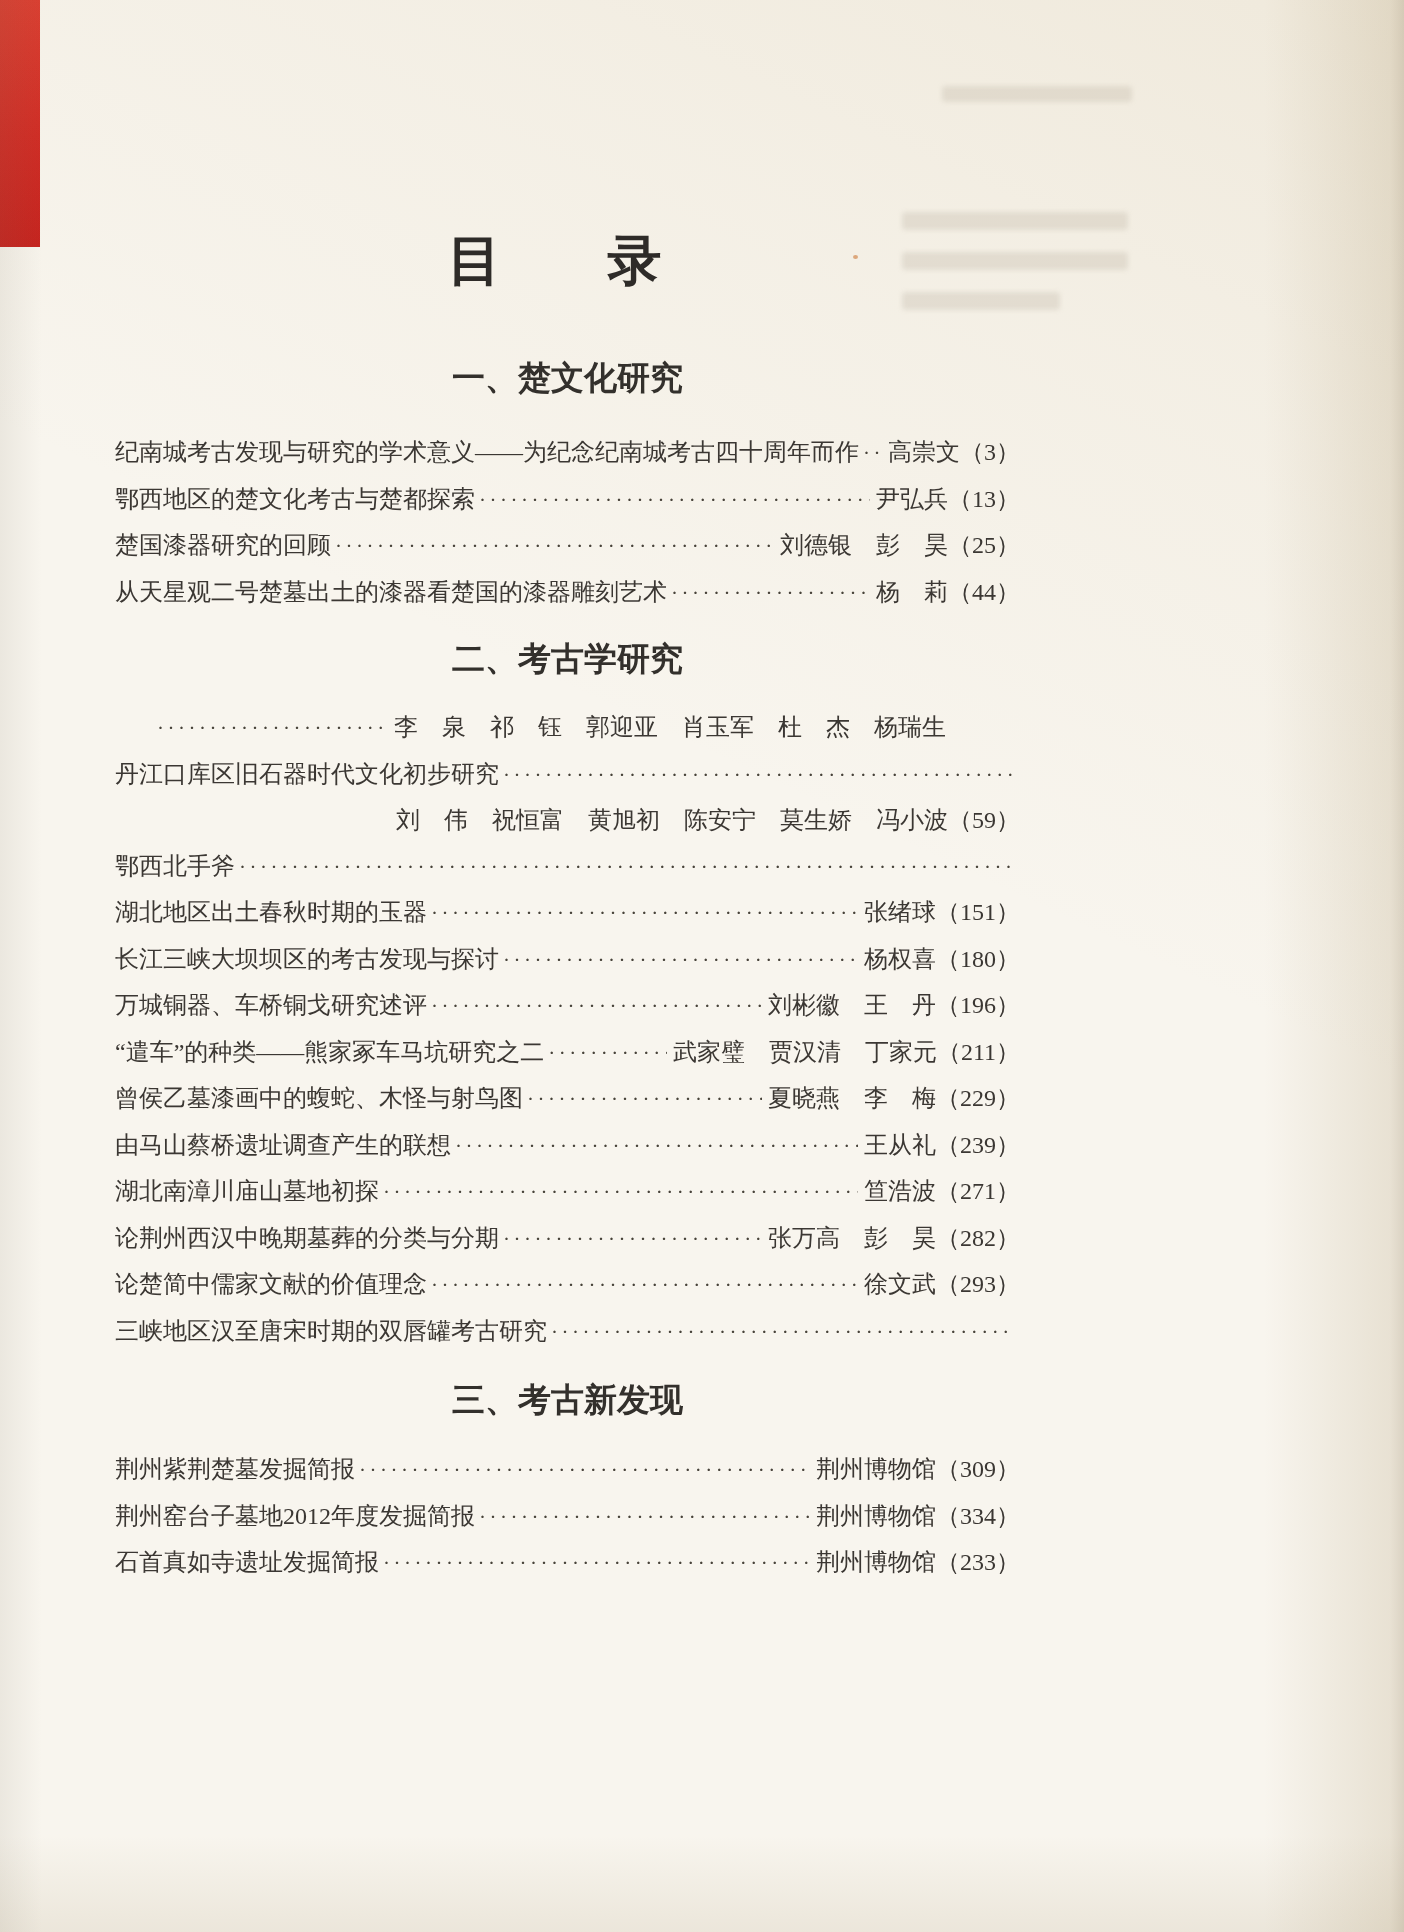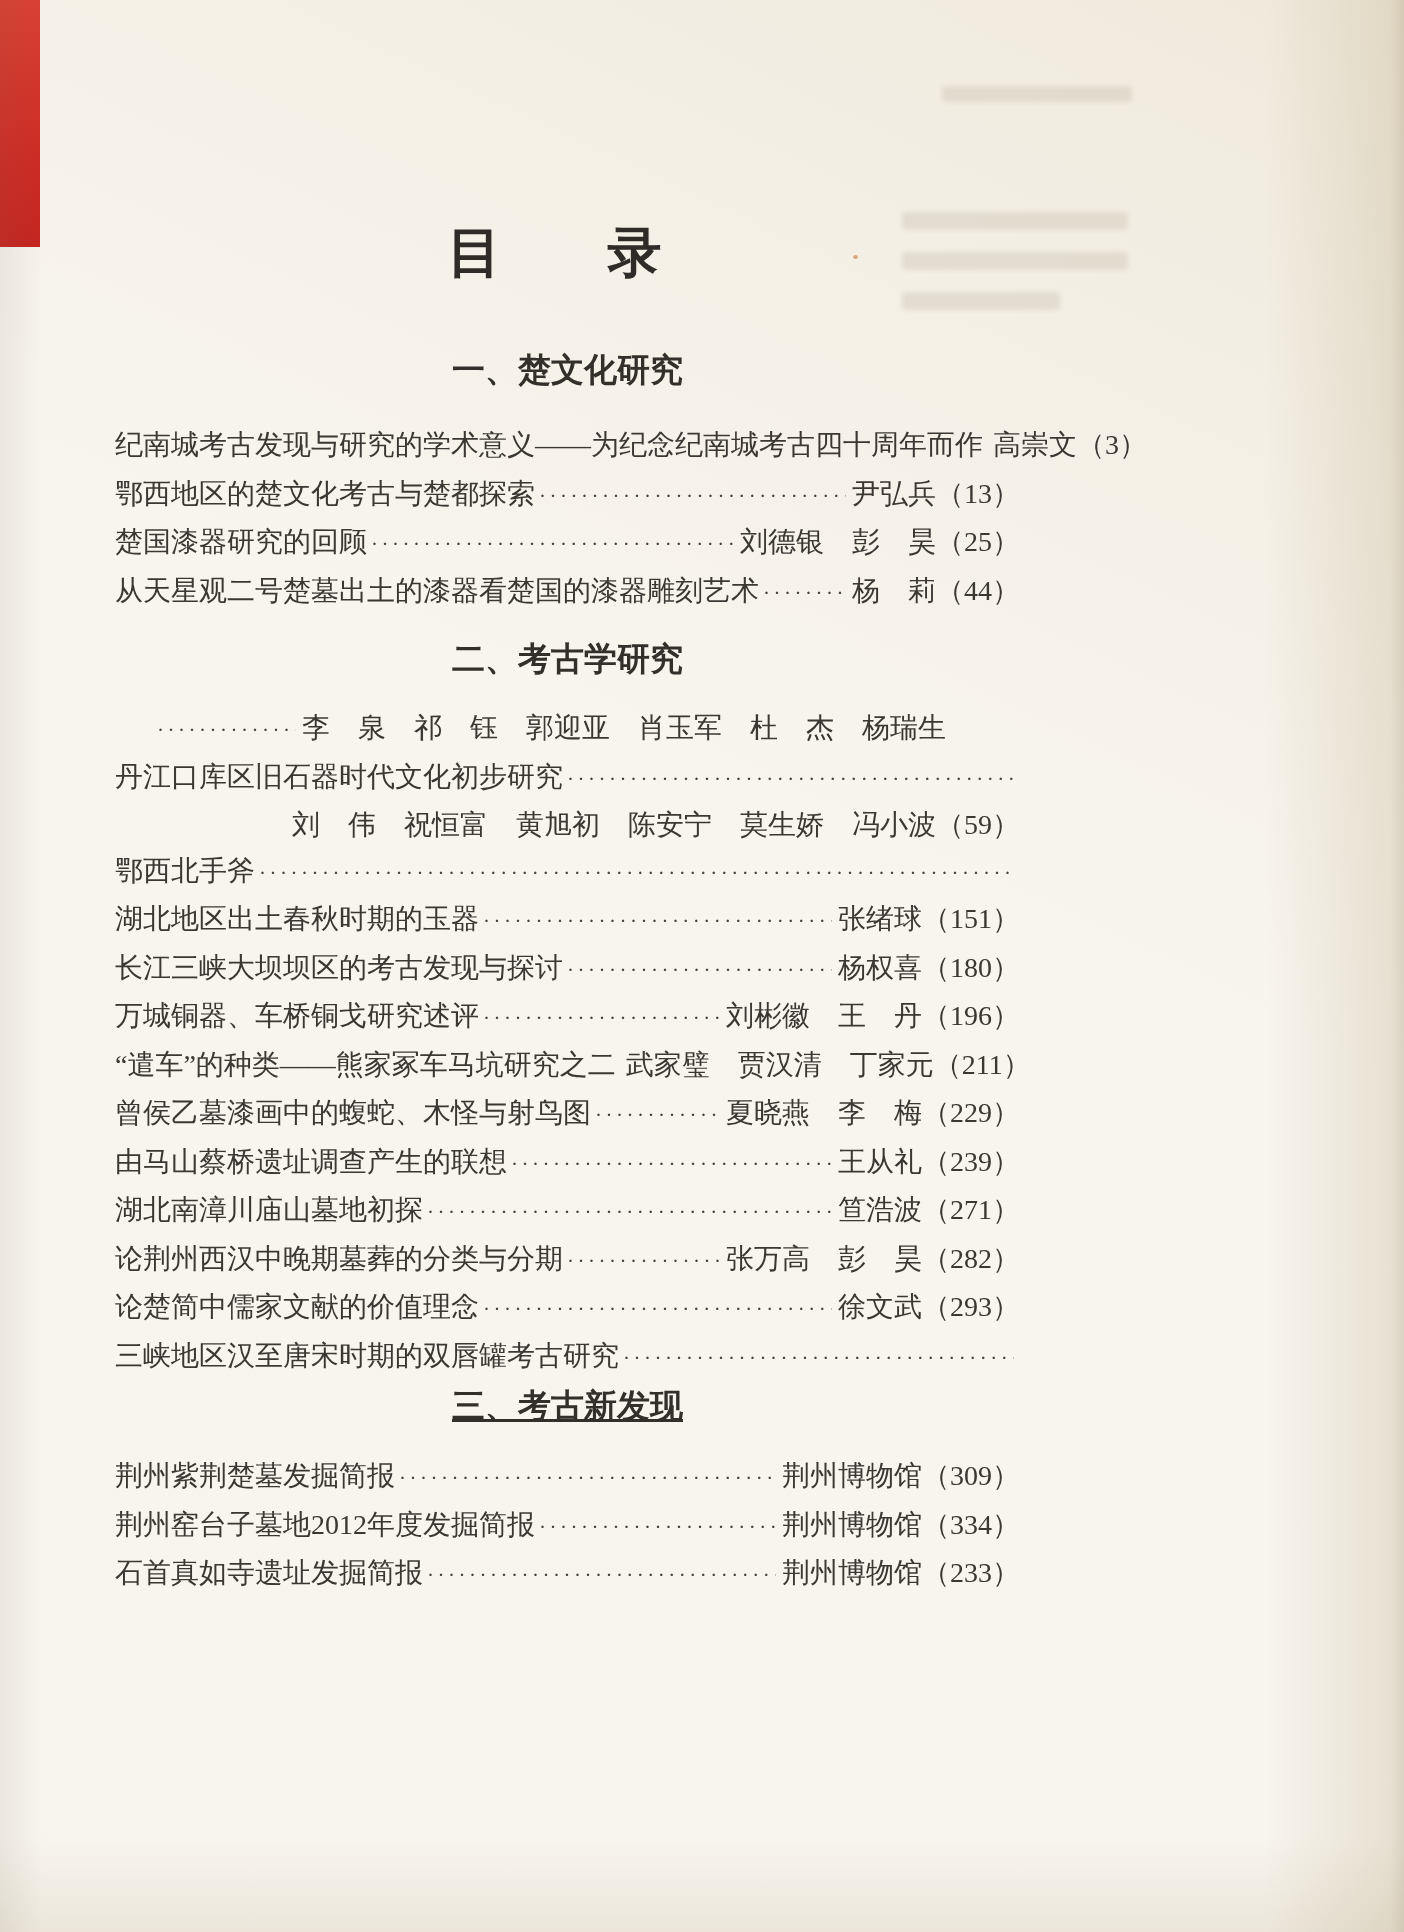--- a/index.html
+++ b/index.html
@@ -30,44 +30,44 @@
   }
   .bleed{
     position:absolute;z-index:1;background:rgba(128,118,98,.16);
     filter:blur(2.5px);border-radius:4px;
   }
   .bleed.b1{left:942px;top:86px;width:190px;height:16px;}
   .bleed.b2{left:902px;top:212px;width:226px;height:18px;}
   .bleed.b3{left:902px;top:252px;width:226px;height:18px;}
   .bleed.b4{left:902px;top:292px;width:158px;height:18px;}
 
-  .toc{position:absolute;left:115px;top:0;width:905px;z-index:10;}
+  .toc{position:absolute;left:115px;top:8px;width:905px;z-index:10;}
   .page-title{
     margin:220px 0 0;
     text-align:center;
     font-size:54px;line-height:66px;font-weight:bold;
     letter-spacing:26px;
     color:#2e2b28;
   }
   .section-heading{
     text-align:center;
     font-family:"Liberation Sans","DejaVu Sans",sans-serif;
     font-size:33px;line-height:50px;font-weight:bold;
     color:#33302c;
   }
   .sh-1{margin-top:59px;}
   .sh-2{margin-top:18px;}
-  .sh-3{text-decoration:underline;}
+  .sh-3{margin-top:20px;}
   .entries{display:block;}
   .en-1{margin-top:27px;}
   .en-2{margin-top:21px;}
   .en-3{margin-top:22px;}
   .row{
     display:flex;align-items:baseline;
-    font-size:28px;line-height:45.5px;
+    font-size:24px;line-height:45.5px;
     white-space:nowrap;
   }
   .row .t{flex:0 0 auto;}
   .row .leader{
     flex:1 1 auto;min-width:0;overflow:hidden;
     margin:0 6px 0 4px;
     color:#474239;
   }
   .row .leader::after{
     content:"····················································································································································································································";

